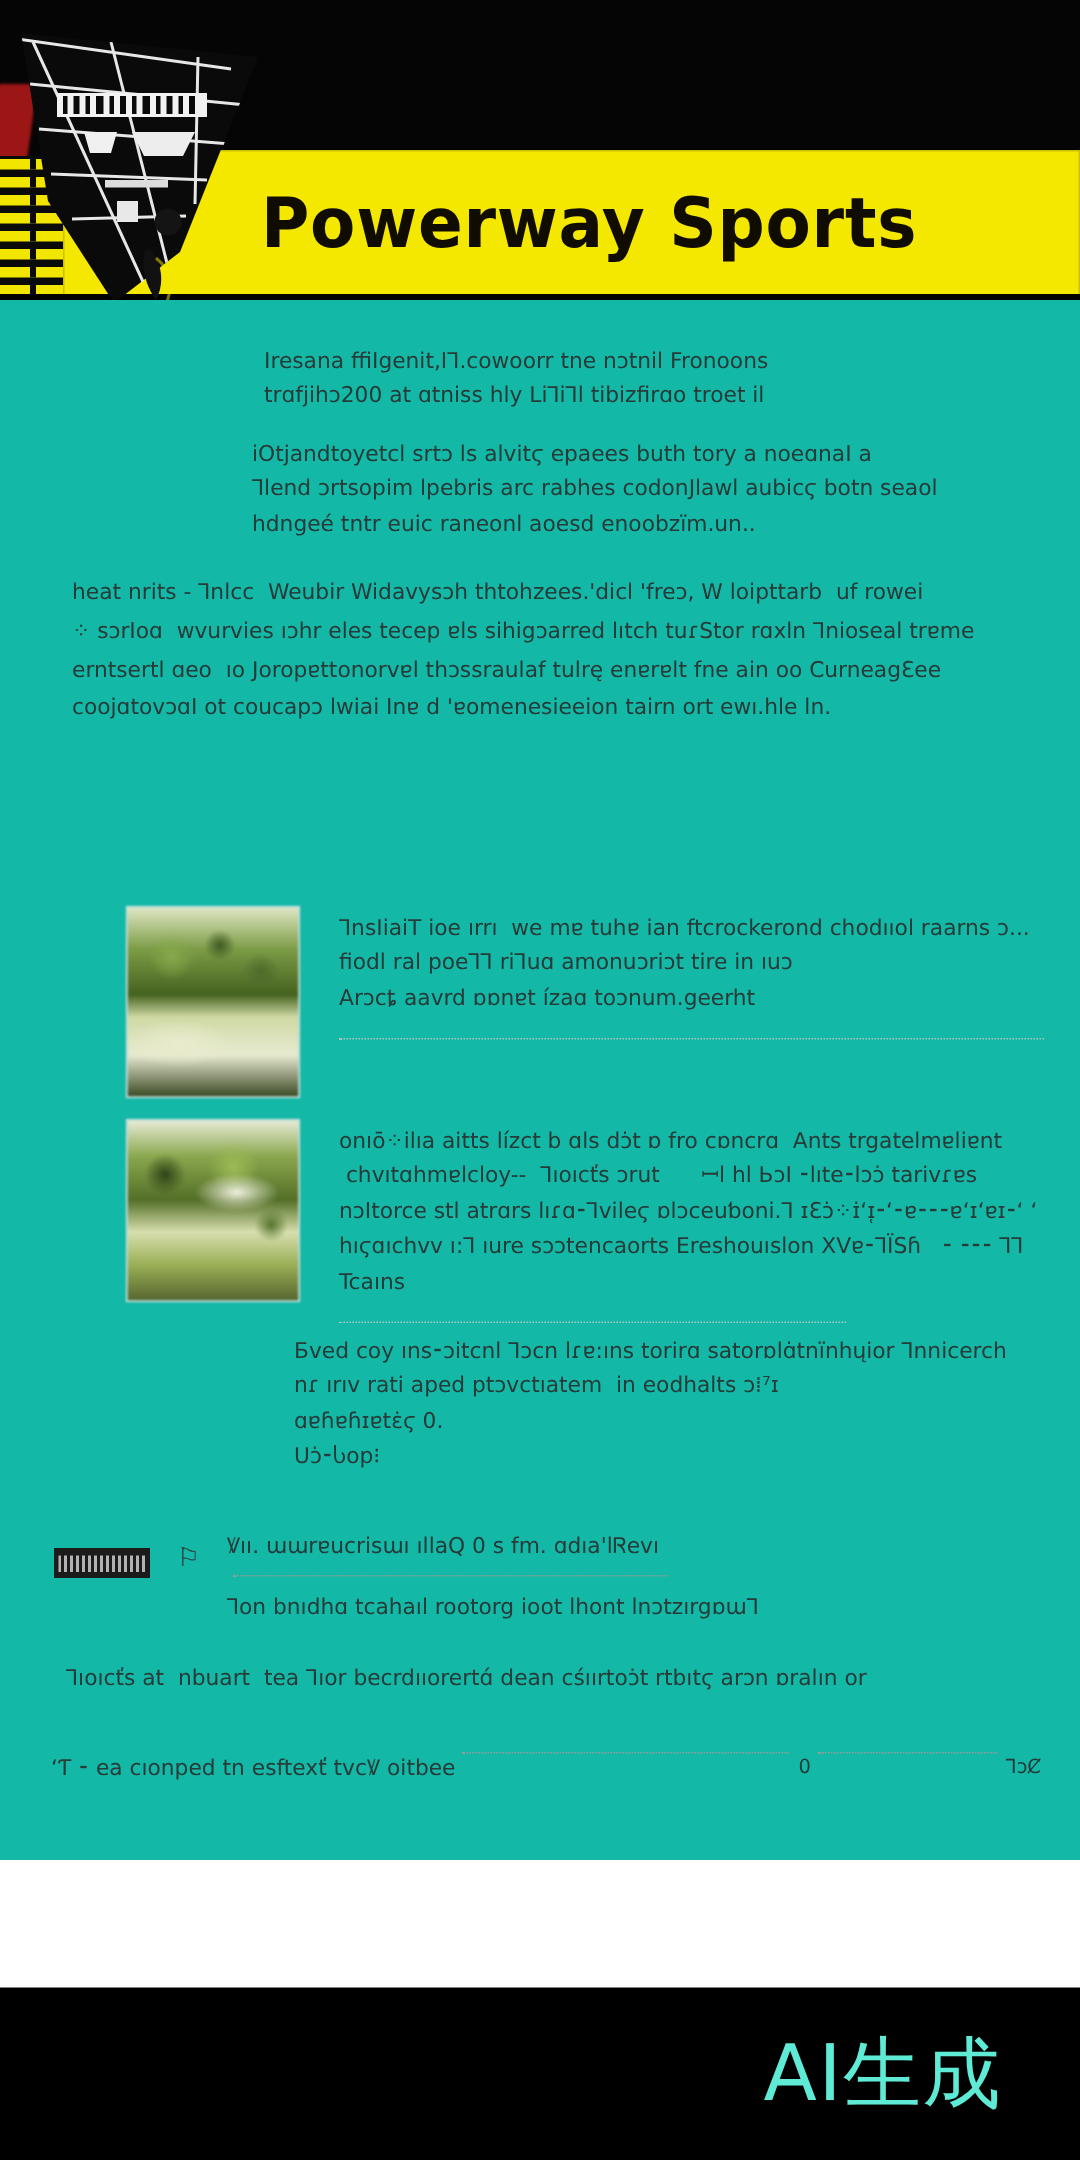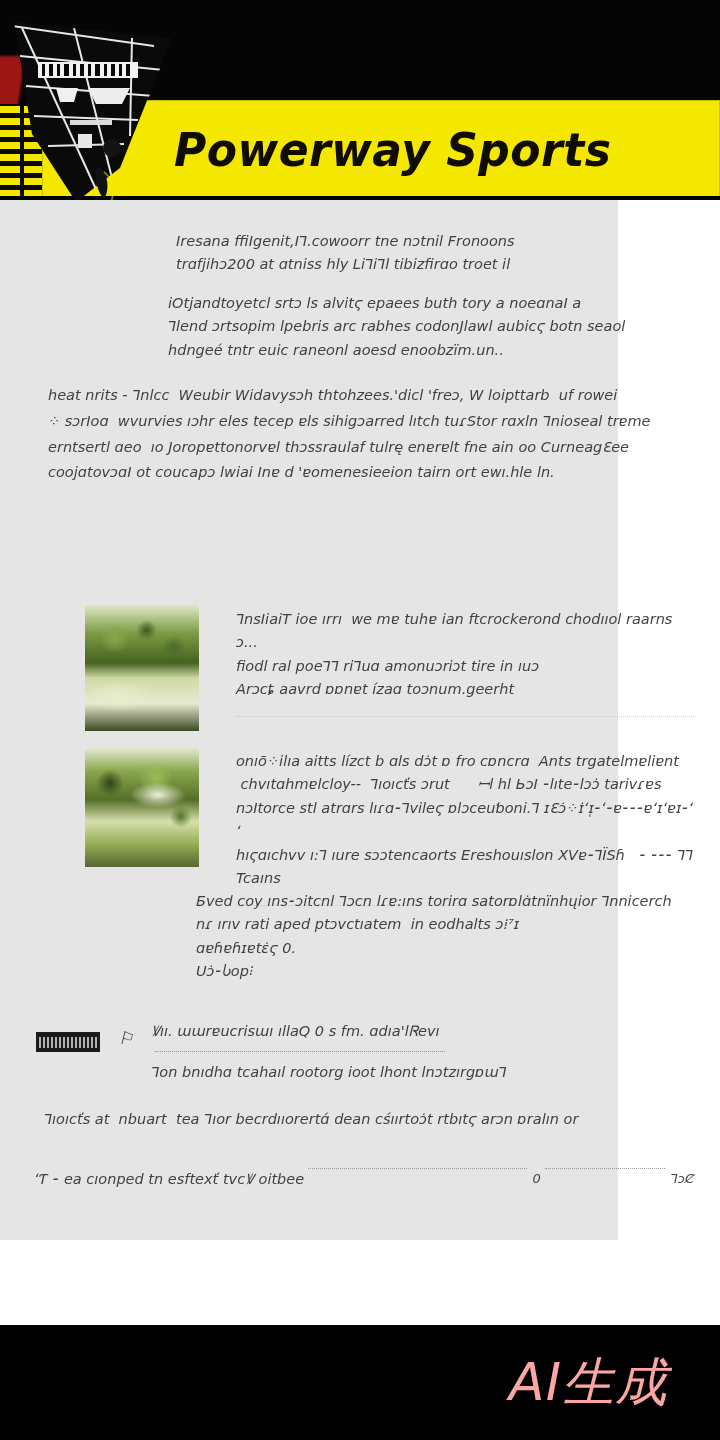--- a/index.html
+++ b/index.html
@@ -11,21 +11,20 @@
     font-family: "Liberation Sans", sans-serif;
     overflow: hidden;
   }
 
   .page {
     position: relative;
     width: 720px;
     height: 1440px;
     background: #ffffff;
     overflow: hidden;
-    font-style: italic;
   }
 
   
   .header {
     position: relative;
     width: 720px;
     height: 200px;
     background: #050505;
     overflow: hidden;
   }
@@ -116,23 +115,23 @@
     top: 196px;
     width: 720px;
     height: 92px;
     background: #000;
     overflow: hidden;
   }
 
   
   .body-doc {
     position: relative;
-    width: 618px;
+    width: 720px;
     height: 1040px;
-    background: #e5e5e5;
+    background: #14b8a6;
     padding-top: 34px;
   }
 
   .fuzz {
     color: #2a2a2a;
     font-family: "DejaVu Sans", sans-serif;
     line-height: 1.62;
     filter: blur(0.35px);
     opacity: 0.88;
     white-space: pre-wrap;
@@ -157,21 +156,21 @@
     font-size: 14.5px;
     line-height: 1.78;
   }
 
   
   .row {
     position: absolute;
     left: 48px;
     width: 648px;
     display: flex;
-    gap: 36px;
+    gap: 26px;
     padding-left: 36px;
   }
   .row-1 { top: 404px; }
   .row-2 { top: 546px; }
 
   .thumb {
     flex: 0 0 auto;
     width: 116px;
     height: 128px;
     border: 1px solid #e6e6e6;
@@ -284,21 +283,21 @@
     background: #000;
     display: flex;
     align-items: center;
     justify-content: flex-end;
   }
   .watermark {
     margin-right: 52px;
     font-family: "DejaVu Sans", sans-serif;
     font-size: 52px;
     font-weight: 400;
-    color: #fca5a5;
+    color: #5eead4;
     letter-spacing: 1px;
   }
 </style>
 </head>
 <body>
 
 <div class="page">
 
   <div class="header">
 

